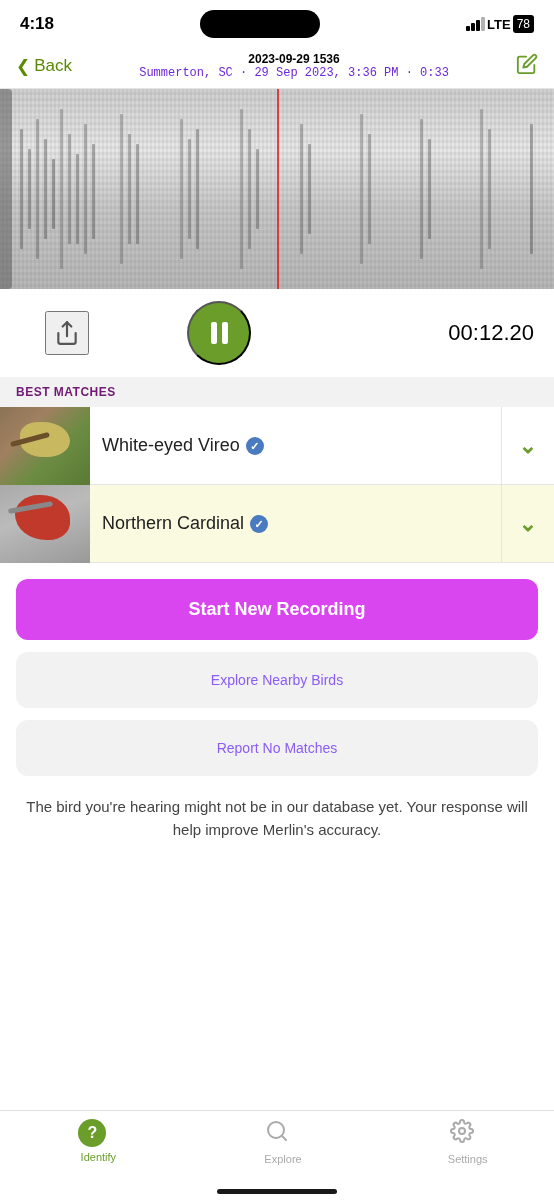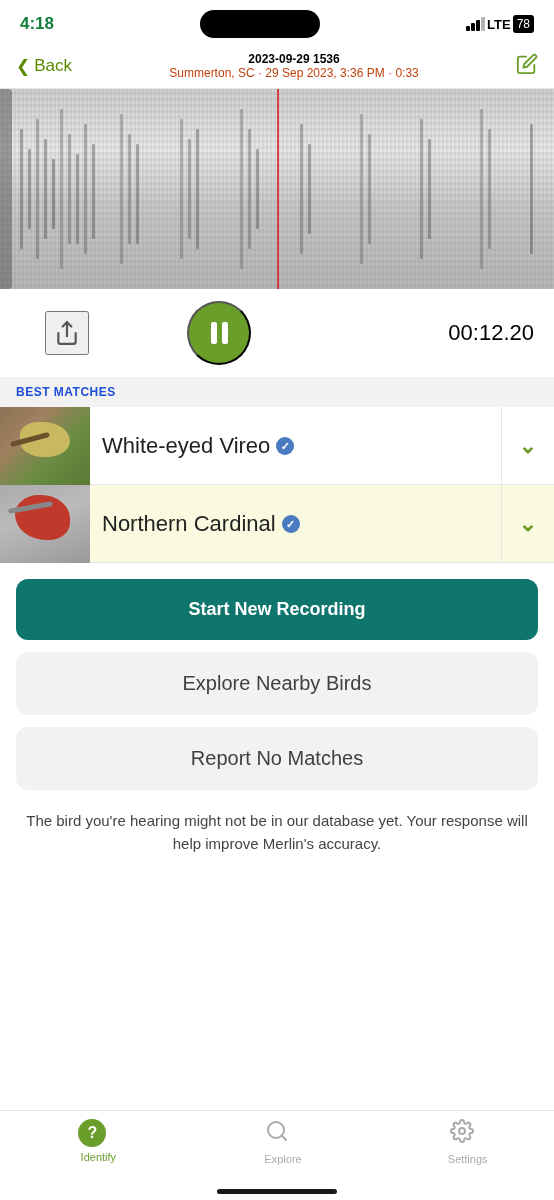--- a/index.html
+++ b/index.html
@@ -18,21 +18,21 @@
       display: flex;
       justify-content: space-between;
       align-items: center;
       padding: 8px 20px 4px;
       background: #fff;
       height: 44px;
     }
     .status-time {
       font-size: 17px;
       font-weight: 600;
-      color: #15803d;
+      color: #000000;
     }
     .status-notch {
       width: 120px;
       height: 28px;
       background: #000;
       border-radius: 20px;
     }
     .status-icons {
       display: flex;
       align-items: center;
@@ -69,21 +69,22 @@
     .nav-title-area {
       text-align: center;
     }
     .nav-title {
       font-size: 12px;
       font-weight: 600;
       color: #000;
     }
     .nav-subtitle {
       font-size: 12px;
-      color: #c2410c;
+      color: #6d28d9;
+      font-family: Liberation Mono, monospace;
     }
     .edit-btn {
       color: #5a8a00;
       font-size: 20px;
     }
 
     
     .spectrogram {
       width: 554px;
       height: 200px;
@@ -161,21 +162,21 @@
       color: #000;
       margin-left: auto;
     }
 
     
     .best-matches-header {
       background: #f2f2f2;
       padding: 8px 16px;
       font-size: 12px;
       font-weight: 700;
-      color: #1d4ed8;
+      color: #701a75;
       letter-spacing: 0.5px;
     }
 
     
     .match-row {
       display: flex;
       align-items: stretch;
       border-bottom: 1px solid #e5e5e5;
       background: #fff;
       height: 78px;
@@ -244,21 +245,21 @@
       background: #888;
       border-radius: 3px;
       transform: rotate(-10deg);
     }
 
     .match-info {
       flex: 1;
       display: flex;
       align-items: center;
       padding: 0 12px;
-      font-size: 22px;
+      font-size: 18px;
       font-weight: 500;
       color: #222;
       border-right: 1px solid #e5e5e5;
     }
     .verified-badge {
       display: inline-block;
       width: 18px;
       height: 18px;
       background: #4a7abf;
       border-radius: 50%;
@@ -290,37 +291,37 @@
     
     .action-buttons {
       padding: 16px 16px 8px;
       display: flex;
       flex-direction: column;
       gap: 12px;
     }
     .btn-primary {
       width: 100%;
       padding: 20px;
-      background: #0f766e;
+      background: #d946ef;
       color: #fff;
       border: none;
       border-radius: 12px;
       font-size: 18px;
       font-weight: 600;
       text-align: center;
       cursor: pointer;
     }
     .btn-secondary {
       width: 100%;
       padding: 20px;
       background: #f2f2f2;
-      color: #404040;
+      color: #8b5cf6;
       border: none;
       border-radius: 12px;
-      font-size: 20px;
+      font-size: 14px;
       font-weight: 500;
       text-align: center;
       cursor: pointer;
     }
 
     
     .helper-text {
       padding: 12px 20px;
       font-size: 15px;
       color: #444;

